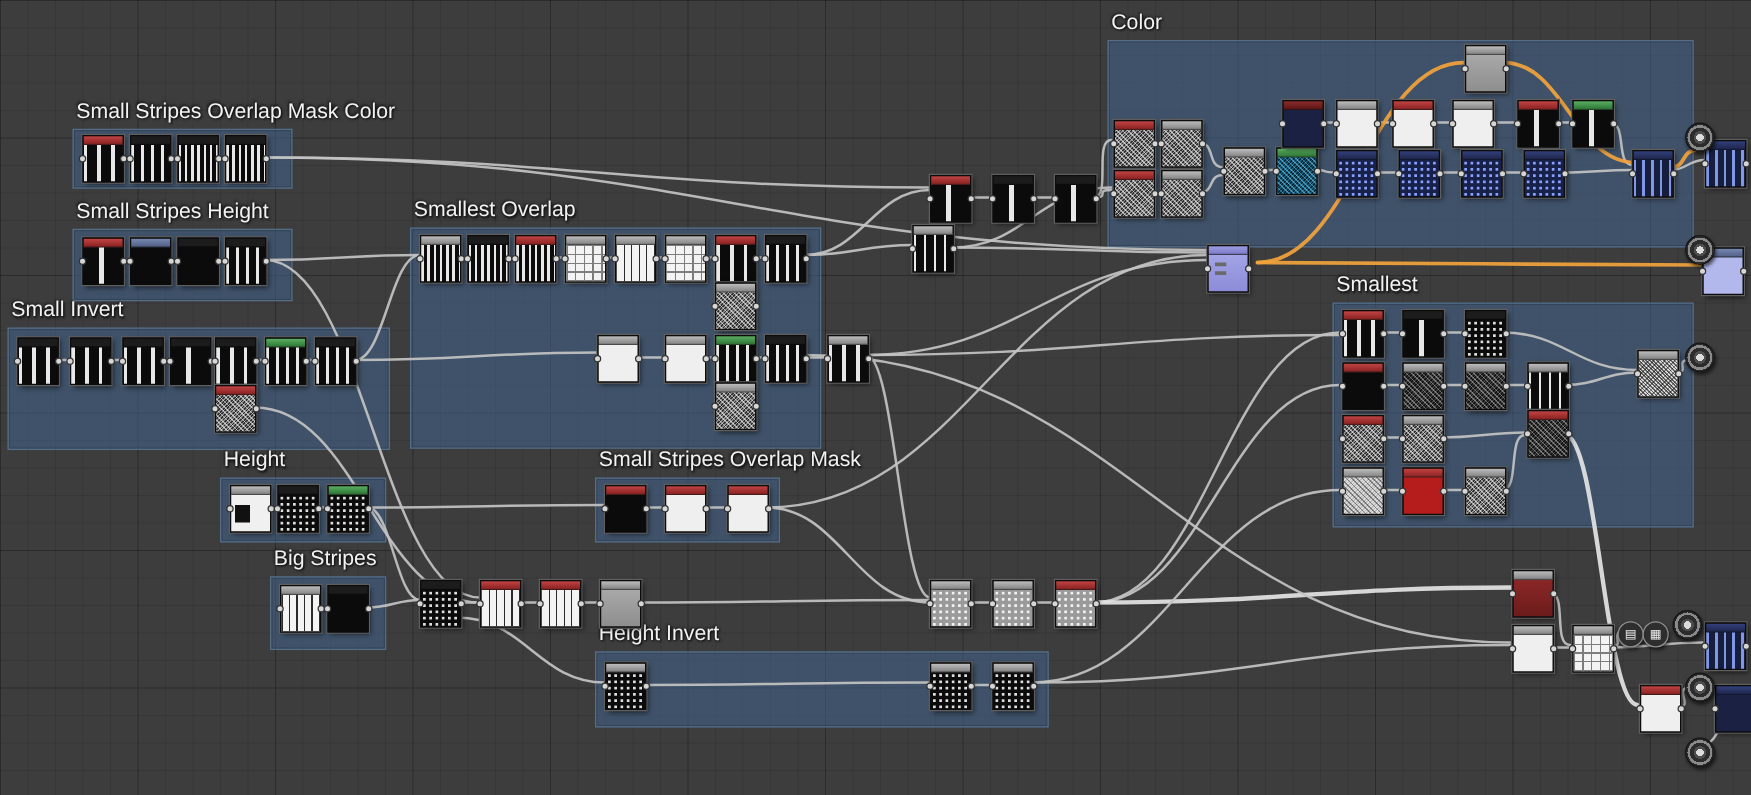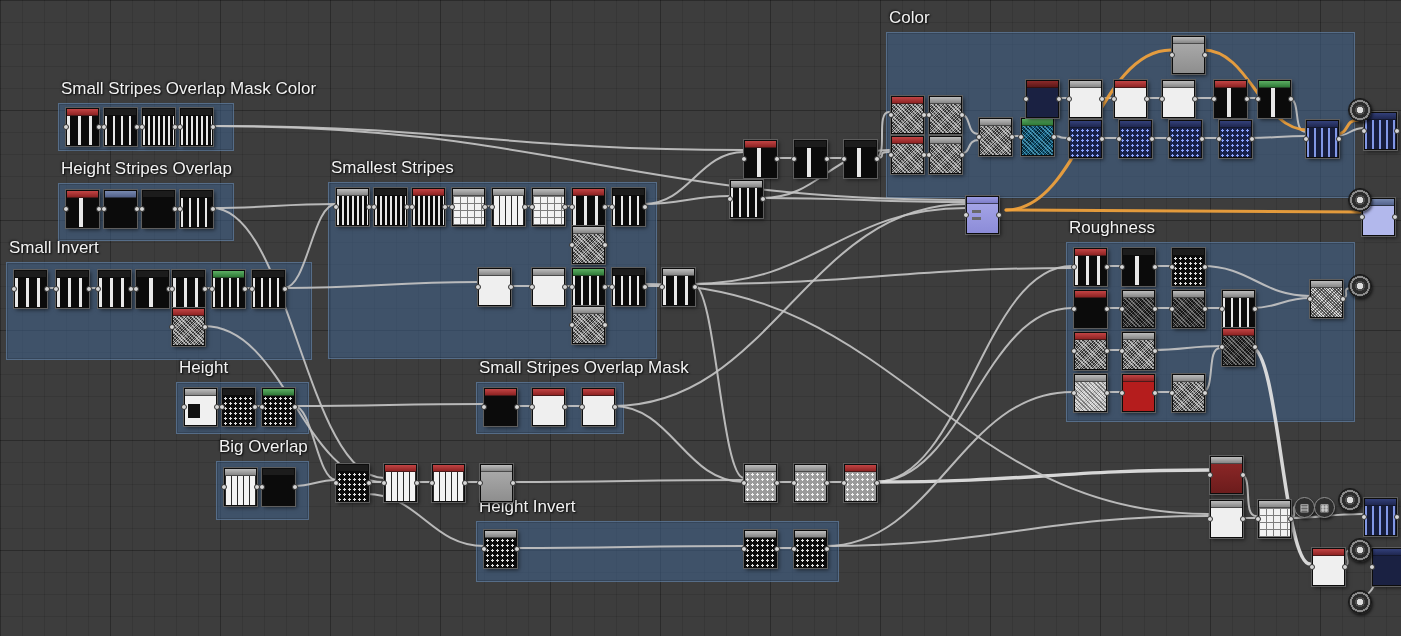--- a/index.html
+++ b/index.html
@@ -87,45 +87,45 @@
 </style>
 </head>
 <body>
 
 <div id="stage" style="width: 1401px; height: 636px;">
   <div id="groups">
       <div class="group" style="left: 58px; top: 103px; width: 174px; height: 46px;">
         <div class="group-label">Small Stripes Overlap Mask Color</div>
       </div>
       <div class="group" style="left: 58px; top: 183px; width: 174px; height: 56px;">
-        <div class="group-label">Height Stripes Overlap</div>
+        <div class="group-label">Small Stripes Height</div>
       </div>
       <div class="group" style="left: 6px; top: 262px; width: 304px; height: 96px;">
         <div class="group-label">Small Invert</div>
       </div>
       <div class="group" style="left: 328px; top: 182px; width: 327px; height: 175px;">
-        <div class="group-label">Smallest Stripes</div>
+        <div class="group-label">Smallest Overlap</div>
       </div>
       <div class="group" style="left: 176px; top: 382px; width: 131px; height: 50px;">
         <div class="group-label">Height</div>
       </div>
       <div class="group" style="left: 216px; top: 461px; width: 91px; height: 57px;">
-        <div class="group-label">Big Overlap</div>
+        <div class="group-label">Big Stripes</div>
       </div>
       <div class="group" style="left: 476px; top: 382px; width: 146px; height: 50px;">
         <div class="group-label">Small Stripes Overlap Mask</div>
       </div>
       <div class="group" style="left: 476px; top: 521px; width: 361px; height: 59px;">
         <div class="group-label">Height Invert</div>
       </div>
       <div class="group" style="left: 886px; top: 32px; width: 467px; height: 164px;">
         <div class="group-label">Color</div>
       </div>
       <div class="group" style="left: 1066px; top: 242px; width: 287px; height: 178px;">
-        <div class="group-label">Roughness</div>
+        <div class="group-label">Smallest</div>
       </div>
     </div>
   <svg id="wires" xmlns="http://www.w3.org/2000/svg" width="1401" height="636">
       <path d="M97,126 C111,126 90,126 104,126" fill="none" stroke="#c3c3c3" stroke-width="2" stroke-linecap="round" opacity="0.92"></path>
       <path d="M135,126 C149,126 128,126 142,126" fill="none" stroke="#c3c3c3" stroke-width="2" stroke-linecap="round" opacity="0.92"></path>
       <path d="M173,126 C187,126 166,126 180,126" fill="none" stroke="#c3c3c3" stroke-width="2" stroke-linecap="round" opacity="0.92"></path>
       <path d="M97,208 C111,208 90,208 104,208" fill="none" stroke="#c3c3c3" stroke-width="2" stroke-linecap="round" opacity="0.92"></path>
       <path d="M135,208 C149,208 128,208 142,208" fill="none" stroke="#c3c3c3" stroke-width="2" stroke-linecap="round" opacity="0.92"></path>
       <path d="M173,208 C187,208 166,208 180,208" fill="none" stroke="#c3c3c3" stroke-width="2" stroke-linecap="round" opacity="0.92"></path>
       <path d="M45,288 C59,288 42,288 56,288" fill="none" stroke="#c3c3c3" stroke-width="2" stroke-linecap="round" opacity="0.92"></path>

